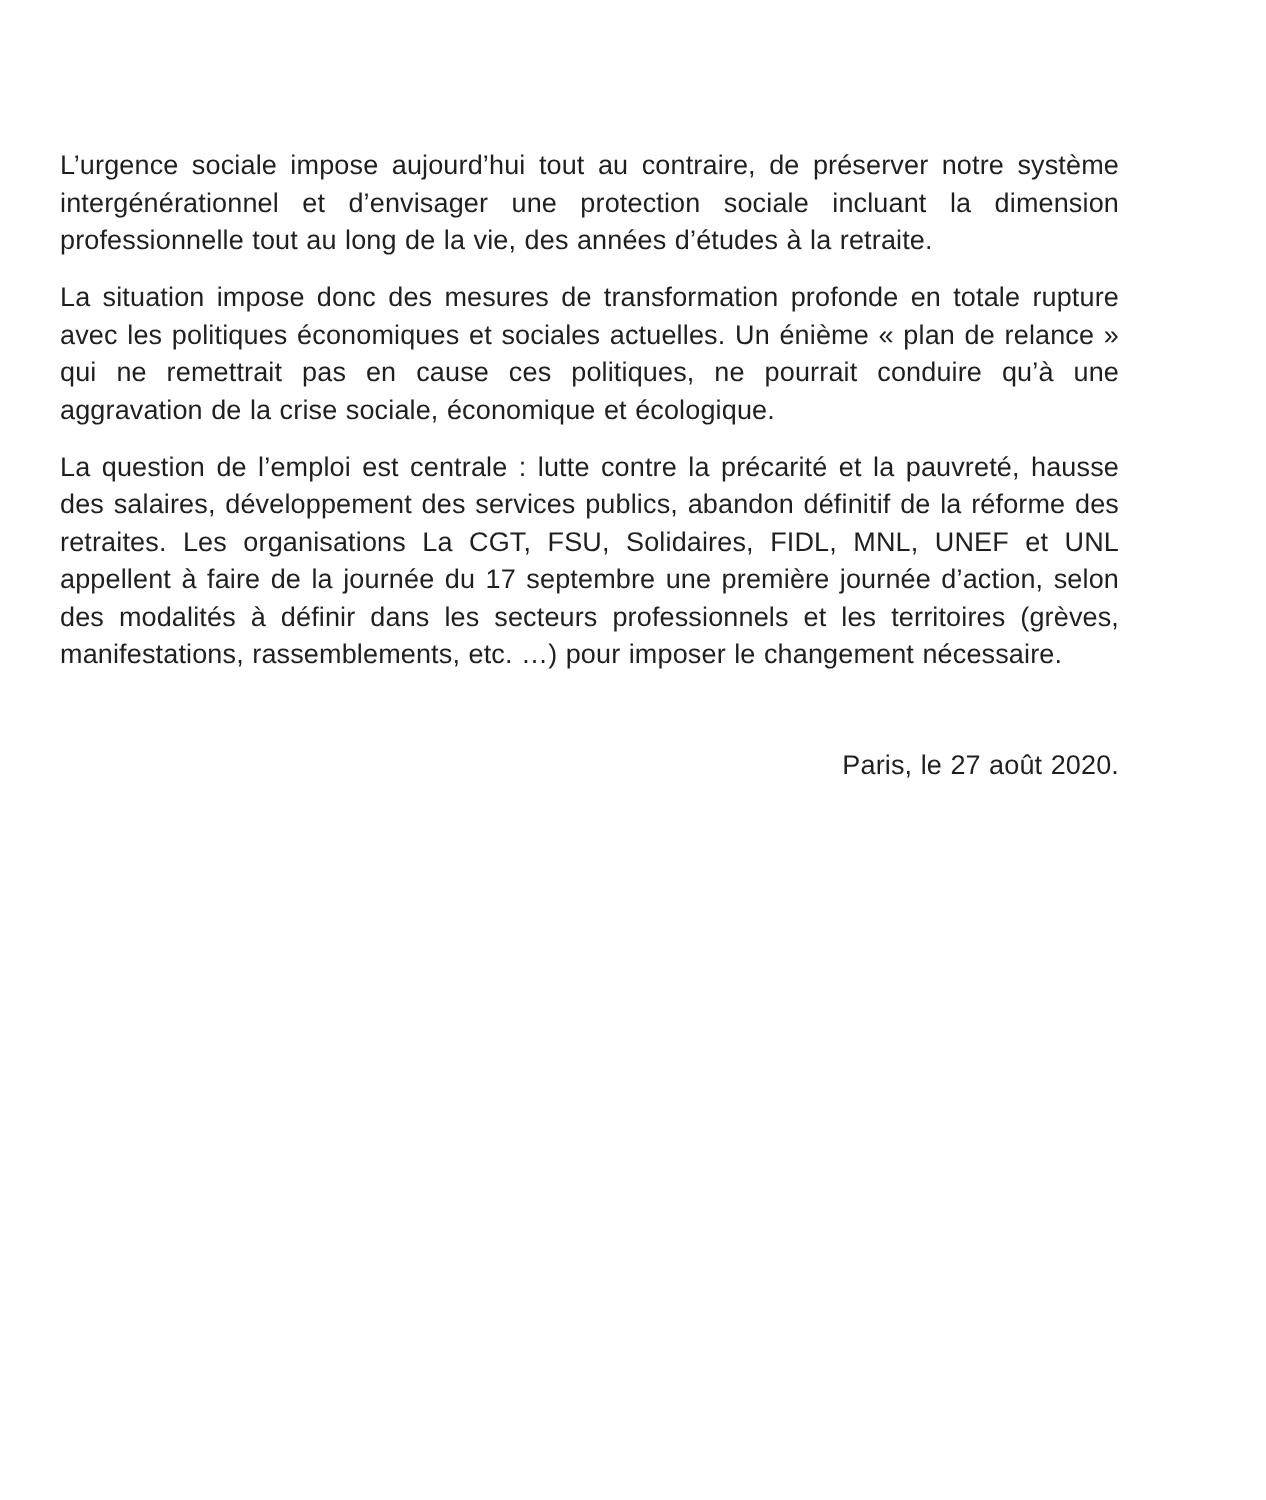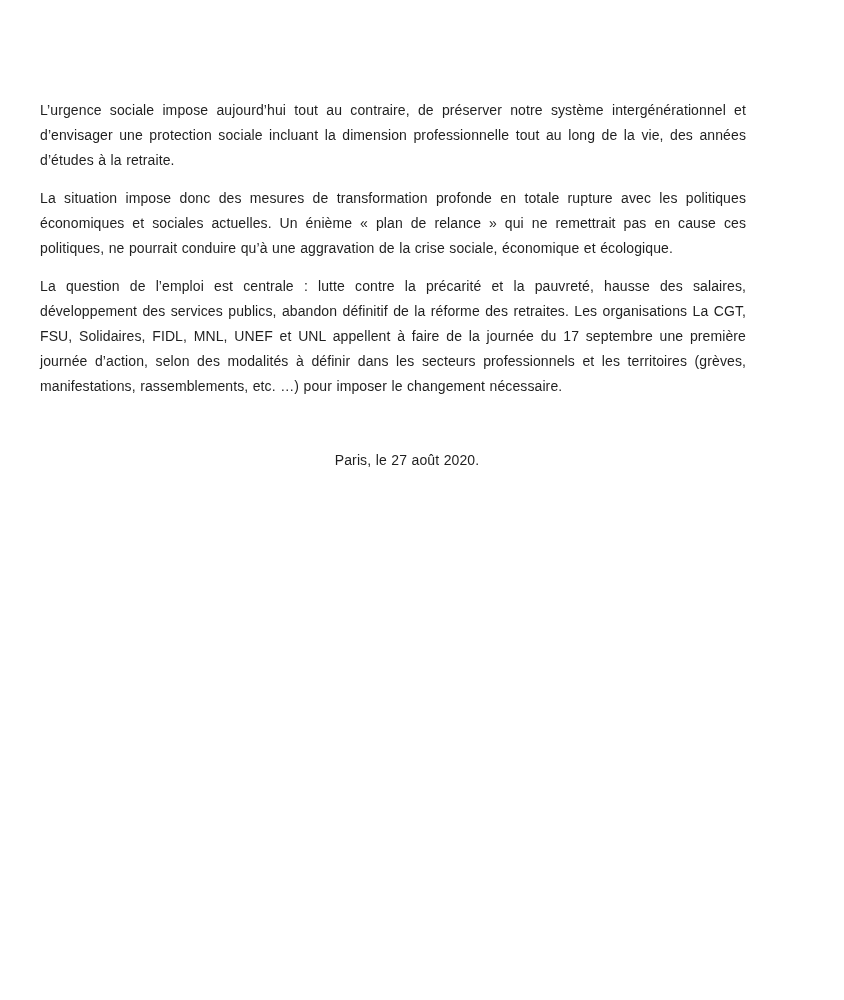--- a/index.html
+++ b/index.html
@@ -16,33 +16,33 @@
     height: 1000px;
     background: var(--page-bg);
     font-family: "Liberation Sans", "DejaVu Sans", sans-serif;
   }
   .document-page {
     width: 844px;
     height: 1000px;
     background: var(--page-bg);
     padding: 98px 98px 0 40px;
     color: var(--text-color);
-    font-size: 14px;
+    font-size: 18px;
     line-height: 25px;
     overflow: hidden;
   }
   .document-page p {
     margin: 0 0 13px 0;
     text-align: justify;
     letter-spacing: 0.1px;
     word-spacing: 0.5px;
   }
   .document-page p.dateline {
     margin-top: 49px;
-    text-align: center;
+    text-align: right;
     margin-left: 28px;
   }
 </style>
 </head>
 <body>
 
 <div class="document-page">
   <p>L’urgence sociale impose aujourd’hui tout au contraire, de préserver notre système intergénérationnel et d’envisager une protection sociale incluant la dimension professionnelle tout au long de la vie, des années d’études à la retraite.</p>
   <p>La situation impose donc des mesures de transformation profonde en totale rupture avec les politiques économiques et sociales actuelles. Un énième «&nbsp;plan de relance&nbsp;» qui ne remettrait pas en cause ces politiques, ne pourrait conduire qu’à une aggravation de la crise sociale, économique et écologique.</p>
   <p>La question de l’emploi est centrale&nbsp;: lutte contre la précarité et la pauvreté, hausse des salaires, développement des services publics, abandon définitif de la réforme des retraites. Les organisations La CGT, FSU, Solidaires, FIDL, MNL, UNEF et UNL appellent à faire de la journée du 17 septembre une première journée d’action, selon des modalités à définir dans les secteurs professionnels et les territoires (grèves, manifestations, rassemblements, etc. …) pour imposer le changement nécessaire.</p>

